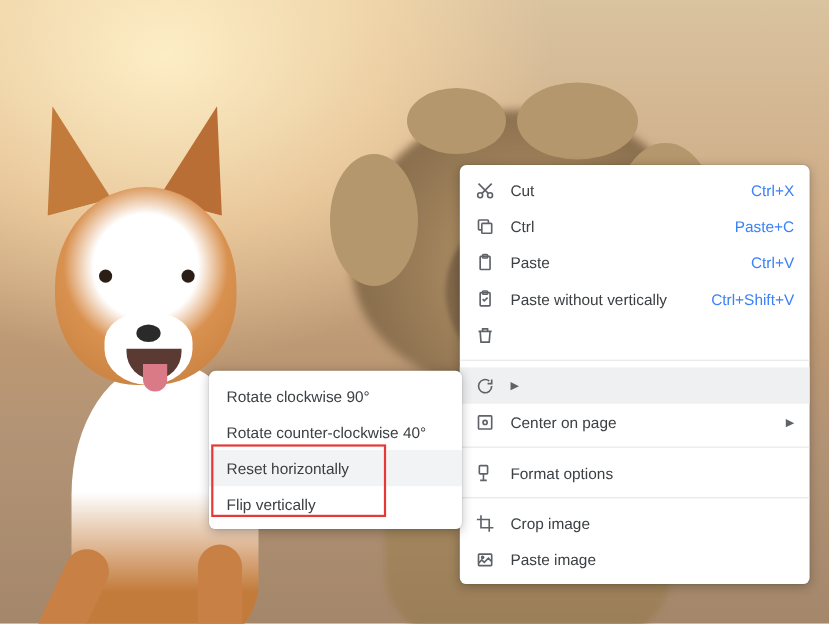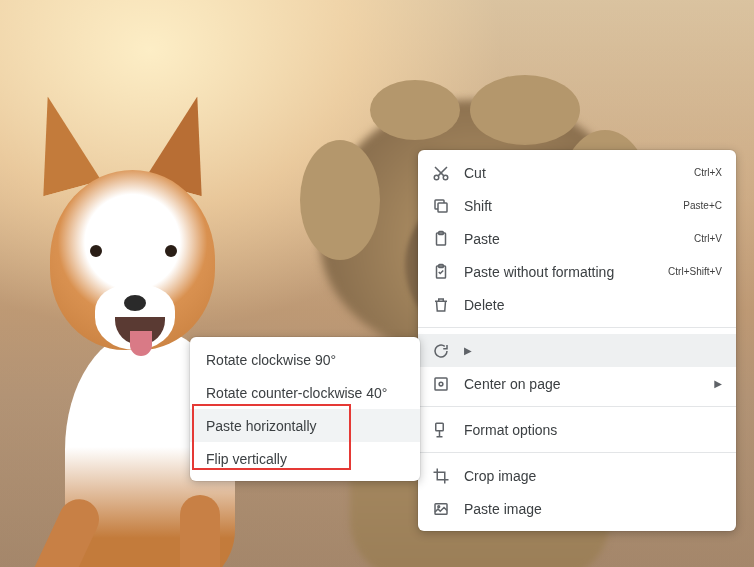--- a/index.html
+++ b/index.html
@@ -116,21 +116,21 @@
   align-items: center;
   height: 33px;
   padding: 0 14px;
   cursor: default;
   gap: 14px;
 }
 .menu-item:hover, .menu-item.hovered { background: #f1f3f4; }
 .menu-item.highlighted { background: #eef0f1; }
 .menu-item .icon { width: 18px; height: 18px; flex: 0 0 18px; color:#5f6368; }
 .menu-item .label { flex: 1; }
-.menu-item .shortcut { color:#404040; font-size: 10px; }
+.menu-item .shortcut { color:#3b82f6; font-size: 14px; }
 .menu-item .arrow { color:#5f6368; font-size:10px; }
 .separator { height:1px; background:#e3e5e7; margin:6px 0; }
 
 .sub-menu .menu-item { padding: 0 16px; gap:0; }
 .highlight-box{
   position:absolute;
   border:2px solid #e53935;
   pointer-events:none;
 }
 
@@ -176,51 +176,50 @@
     <span class="label">Cut</span>
     <span class="shortcut">Ctrl+X</span>
   </div>
   <div class="menu-item">
     <span class="icon">
       <svg viewBox="0 0 24 24" width="18" height="18" fill="none" stroke="currentColor" stroke-width="2">
           <rect x="8" y="8" width="12" height="12" rx="1"></rect>
           <path d="M16 8V5a1 1 0 0 0-1-1H5a1 1 0 0 0-1 1v10a1 1 0 0 0 1 1h3"></path>
         </svg>
     </span>
-    <span class="label">Shift</span>
+    <span class="label">Ctrl</span>
     <span class="shortcut">Paste+C</span>
   </div>
   <div class="menu-item">
     <span class="icon">
       <svg viewBox="0 0 24 24" width="18" height="18" fill="none" stroke="currentColor" stroke-width="2">
           <rect x="6" y="4" width="12" height="16" rx="1"></rect>
           <rect x="9" y="2" width="6" height="4" rx="1"></rect>
         </svg>
     </span>
     <span class="label">Paste</span>
     <span class="shortcut">Ctrl+V</span>
   </div>
   <div class="menu-item">
     <span class="icon">
       <svg viewBox="0 0 24 24" width="18" height="18" fill="none" stroke="currentColor" stroke-width="2">
           <rect x="6" y="4" width="12" height="16" rx="1"></rect>
           <rect x="9" y="2" width="6" height="4" rx="1"></rect>
           <path d="M9 12l2 2 4-4"></path>
         </svg>
     </span>
-    <span class="label">Paste without formatting</span>
+    <span class="label">Paste without vertically</span>
     <span class="shortcut">Ctrl+Shift+V</span>
   </div>
   <div class="menu-item">
     <span class="icon">
       <svg viewBox="0 0 24 24" width="18" height="18" fill="none" stroke="currentColor" stroke-width="2">
           <path d="M4 7h16M9 7V4h6v3M6 7l1 13h10l1-13"></path>
         </svg>
     </span>
-    <span class="label">Delete</span>
   </div>
 
   <div class="separator"></div>
 
   <div class="menu-item highlighted">
     <span class="icon">
       <svg viewBox="0 0 24 24" width="18" height="18" fill="none" stroke="currentColor" stroke-width="2">
           <path d="M20 12a8 8 0 1 1-3-6.2"></path>
           <path d="M20 4v5h-5"></path>
         </svg>
@@ -273,20 +272,20 @@
 </div>
 
 <div class="context-menu sub-menu">
   <div class="menu-item">
     <span class="label">Rotate clockwise 90°</span>
   </div>
   <div class="menu-item">
     <span class="label">Rotate counter-clockwise 40°</span>
   </div>
   <div class="menu-item hovered">
-    <span class="label">Paste horizontally</span>
+    <span class="label">Reset horizontally</span>
   </div>
   <div class="menu-item">
     <span class="label">Flip vertically</span>
   </div>
 </div>
 
 <div class="highlight-box" style="left: 192px; top: 404px; width: 159px; height: 66px;"></div>
 
 </body></html>

